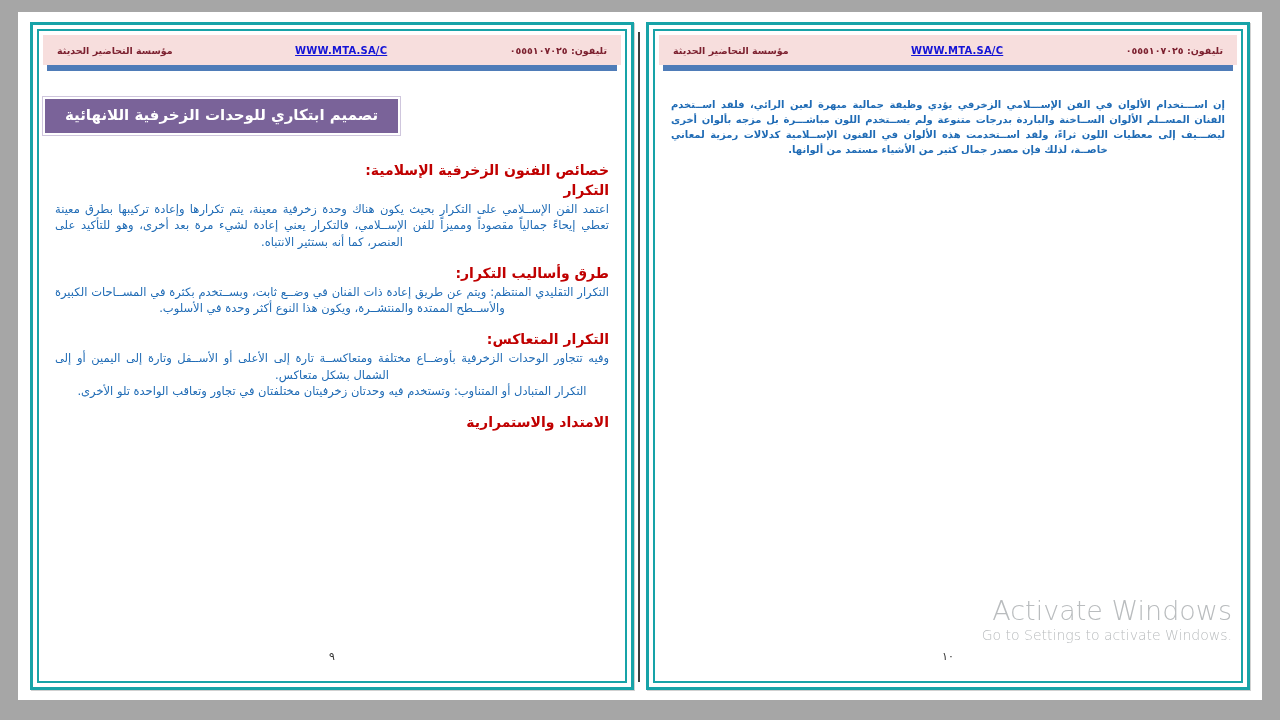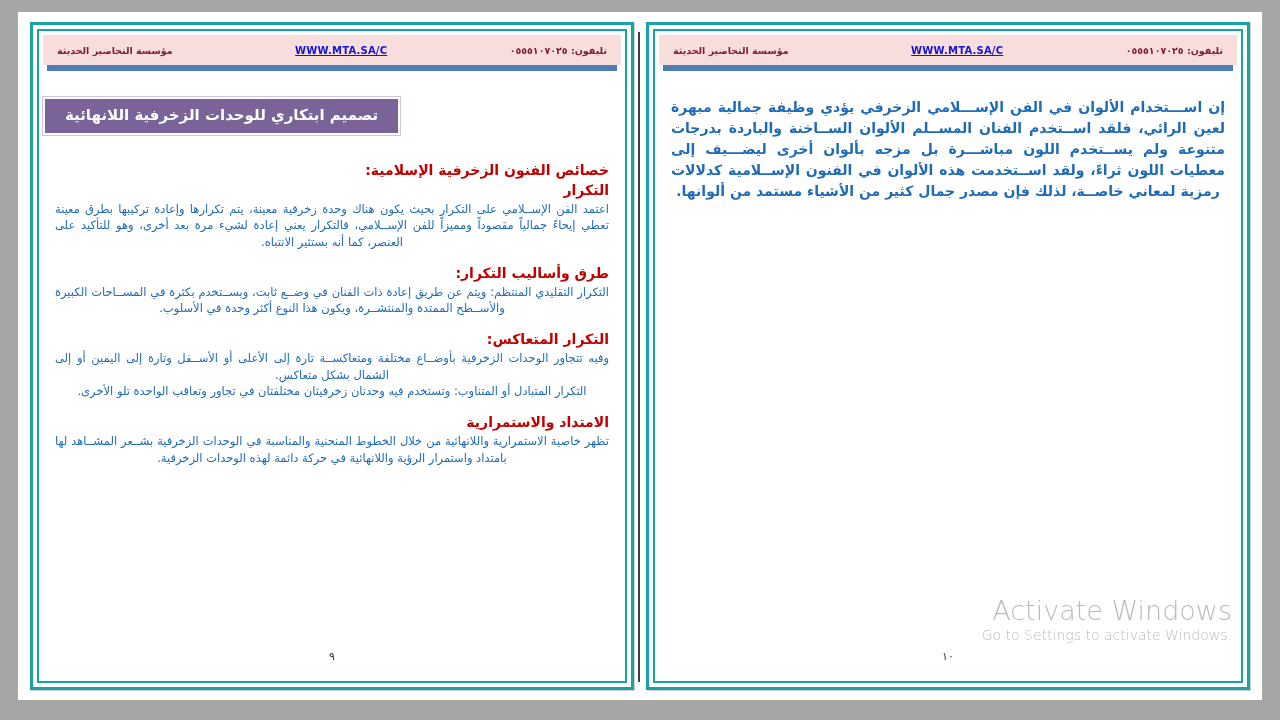--- a/index.html
+++ b/index.html
@@ -180,21 +180,21 @@
     font-size: 11.5px;
     font-weight: normal;
     line-height: 1.45;
     text-align: justify;
     text-align-last: center;
     margin: 0;
   }
 
   .intro-paragraph {
     color: #1f6bb5;
-    font-size: 14px;
+    font-size: 10px;
     font-weight: bold;
     line-height: 1.5;
     text-align: justify;
     text-align-last: center;
     margin: 0;
   }
 
   
   .page-number {
     flex: none;
@@ -269,21 +269,20 @@
               </div>
 
               <div class="section">
                 <p class="sec-heading">التكرار المتعاكس:</p>
                 <p class="sec-body">وفيه تتجاور الوحدات الزخرفية بأوضــاع مختلفة ومتعاكســة تارة إلى الأعلى أو الأســفل وتارة إلى اليمين أو إلى الشمال بشكل متعاكس.</p>
                 <p class="sec-body">التكرار المتبادل أو المتناوب: وتستخدم فيه وحدتان زخرفيتان مختلفتان في تجاور وتعاقب الواحدة تلو الأخرى.</p>
               </div>
 
               <div class="section">
                 <p class="sec-heading">الامتداد والاستمرارية</p>
-                <p class="sec-body">تظهر خاصية الاستمرارية واللانهائية من خلال الخطوط المنحنية والمناسبة في الوحدات الزخرفية بشــعر المشــاهد لها بامتداد واستمرار الرؤية واللانهائية في حركة دائمة لهذه الوحدات الزخرفية.</p>
               </div>
 
             </div>
 
             <div class="page-number">٩</div>
           </div>
         </div>
       </div>
 
       <div class="page-slot">

